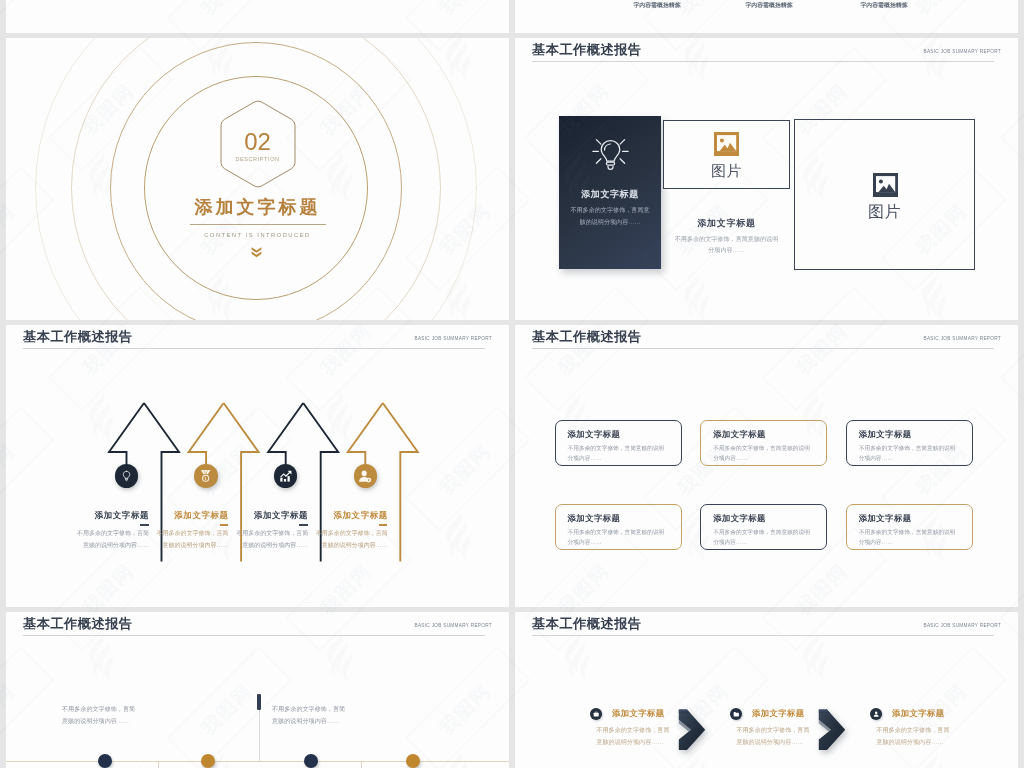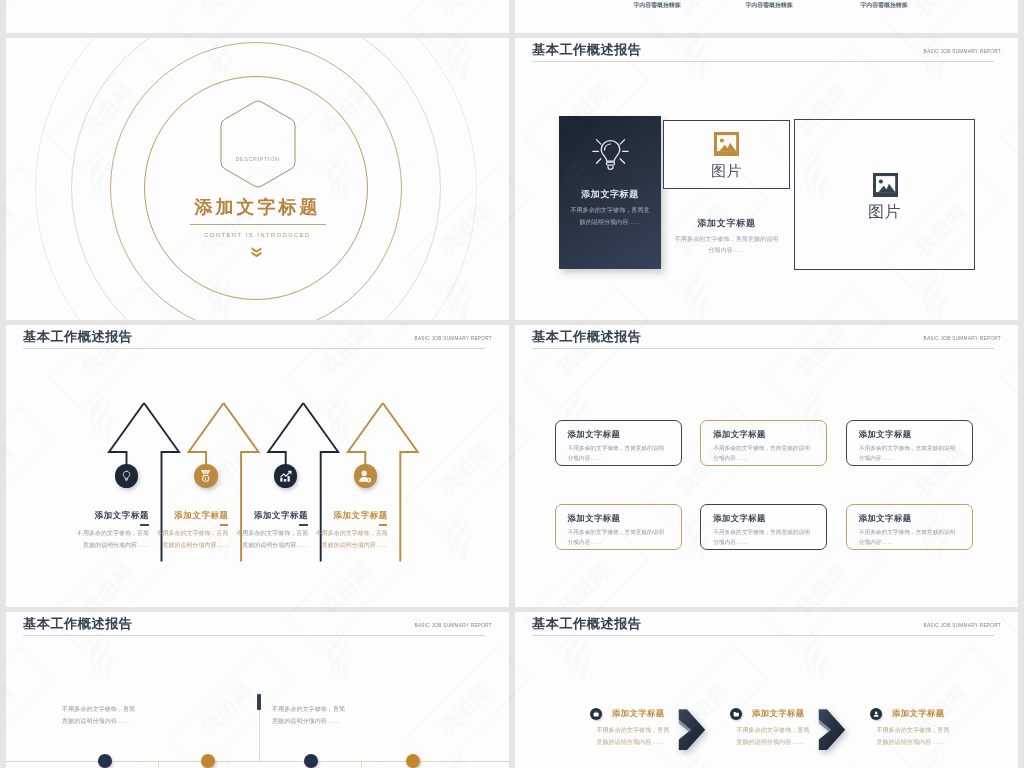--- a/index.html
+++ b/index.html
@@ -62,20 +62,21 @@
   <div class="slide" id="s-section" style="left:6px;top:38px;width:503px;height:282px">
 
     <div class="ring" style="left:29px;top:-71px;width:442px;height:442px;border:1px solid #f0ebe2"></div>
     <div class="ring" style="left:65px;top:-35px;width:370px;height:370px;border:1px solid #e3d9c6"></div>
     <div class="ring" style="left:104px;top:4px;width:292px;height:292px;border:1px solid #c6ab82"></div>
     <div class="ring" style="left:138px;top:38px;width:224px;height:224px;border:1px solid #bb9d6f"></div>
 
     <svg class="hexwrap" style="left:212px;top:61px;width:80px;height:90px" viewBox="0 0 80 90">
       <path d="M36.6 2.9 Q40 1.0 43.4 2.9 L73.6 20.4 Q77 22.4 77 26.3 L77 63.7 Q77 67.6 73.6 69.6 L43.4 87.1 Q40 89 36.6 87.1 L6.4 69.6 Q3 67.6 3 63.7 L3 26.3 Q3 22.4 6.4 20.4 Z" fill="none" stroke="#a38a66" stroke-width="1"></path>
     </svg>
+    <div class="s3num" style="top:91px;font-size:24px;line-height:26px">02</div>
     <div class="s3desc" style="top:117px;font-size:5.5px;line-height:9px">DESCRIPTION</div>
 
     <div class="s3title" style="top:158px;font-size:18px;line-height:23px">添加文字标题</div>
     <div class="s3line" style="left:184px;top:186px;width:136px"></div>
     <div class="s3eng" style="top:192px;font-size:5.7px;line-height:11px">CONTENT IS INTRODUCED</div>
 
     <svg style="position:absolute;left:245px;top:209px;width:11px;height:11px" viewBox="0 0 11 11">
       <path d="M0.6 0.2 L5.5 3.4 L10.4 0.2 L10.4 2.6 L5.5 5.8 L0.6 2.6 Z" fill="#bd8a3d"></path>
       <path d="M0.6 4.6 L5.5 7.8 L10.4 4.6 L10.4 7.0 L5.5 10.2 L0.6 7.0 Z" fill="#bd8a3d"></path>
     </svg>

